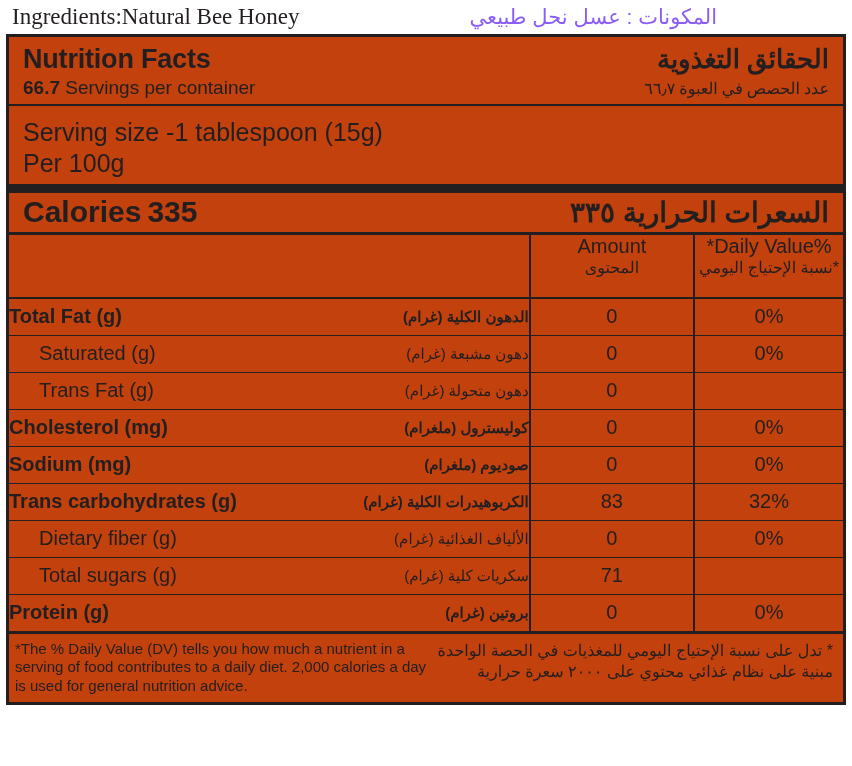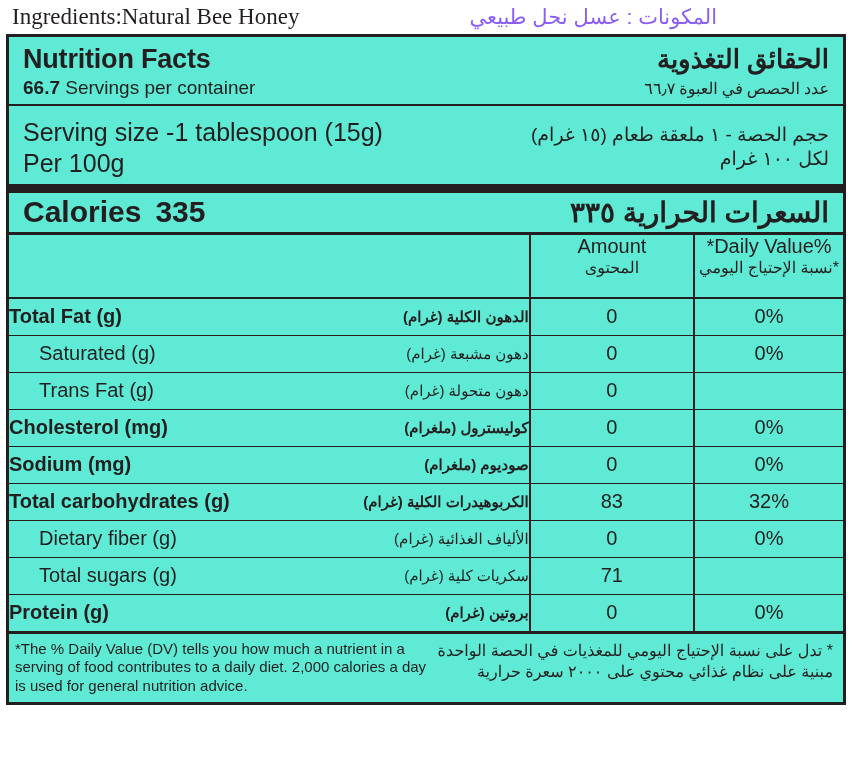--- a/index.html
+++ b/index.html
@@ -43,21 +43,21 @@
     color: #8b5cf6;
     white-space: nowrap;
   }
 
   
   .panel {
     border: 3px solid #231f20;
     box-sizing: border-box;
     width: 840px;
     margin: 0 auto;
-    background: #5eead4;
+    background: #c2410c;
     padding: 0;
   }
 
   .pad {
     padding-left: 14px;
     padding-right: 14px;
   }
 
   .line-row {
     display: flex;
@@ -121,21 +121,21 @@
   }
 
   .calories-block {
     padding-top: 2px;
     padding-bottom: 3px;
   }
   .calories-en {
     font-size: 30px;
     font-weight: bold;
   }
-  .calories-en .num { margin-left: 14px; text-align: right; }
+  .calories-en .num { margin-left: 6px; text-align: right; }
   .calories-ar {
     font-size: 28px;
     font-weight: bold;
     direction: rtl;
   }
 
   
   table.nutri {
     width: 100%;
     border-collapse: collapse;
@@ -242,24 +242,20 @@
       </div>
       <div class="servings-ar">عدد الحصص في العبوة ٦٦٫٧</div>
     </div>
 
     <div class="rule-thin"></div>
 
     <div class="pad serving-size-block line-row">
       <div class="serving-size-en">
         <div>Serving size -1 tablespoon (15g)</div>
         <div>Per 100g</div>
-      </div>
-      <div class="serving-size-ar">
-        <div>حجم الحصة - ١ ملعقة طعام (١٥ غرام)</div>
-        <div>لكل ١٠٠ غرام</div>
       </div>
     </div>
 
     <div class="rule-thick"></div>
 
     <div class="pad calories-block line-row">
       <div class="calories-en">
         <span>Calories</span><span class="num">335</span>
       </div>
       <div class="calories-ar">السعرات الحرارية ٣٣٥</div>
@@ -318,21 +314,21 @@
         </tr>
 
         <tr class="row-h row-sep">
           <td class="nutrient-en bold">Sodium  (mg)</td>
           <td class="nutrient-ar bold">صوديوم (ملغرام)</td>
           <td class="amount-cell vline-l">0</td>
           <td class="dv-cell vline-l">0%</td>
         </tr>
 
         <tr class="row-h row-sep">
-          <td class="nutrient-en bold">Total carbohydrates (g)</td>
+          <td class="nutrient-en bold">Trans carbohydrates (g)</td>
           <td class="nutrient-ar bold">الكربوهيدرات الكلية (غرام)</td>
           <td class="amount-cell vline-l">83</td>
           <td class="dv-cell vline-l">32%</td>
         </tr>
 
         <tr class="row-h row-sep">
           <td class="nutrient-en indent">Dietary fiber (g)</td>
           <td class="nutrient-ar">الألياف الغذائية (غرام)</td>
           <td class="amount-cell vline-l">0</td>
           <td class="dv-cell vline-l">0%</td>

